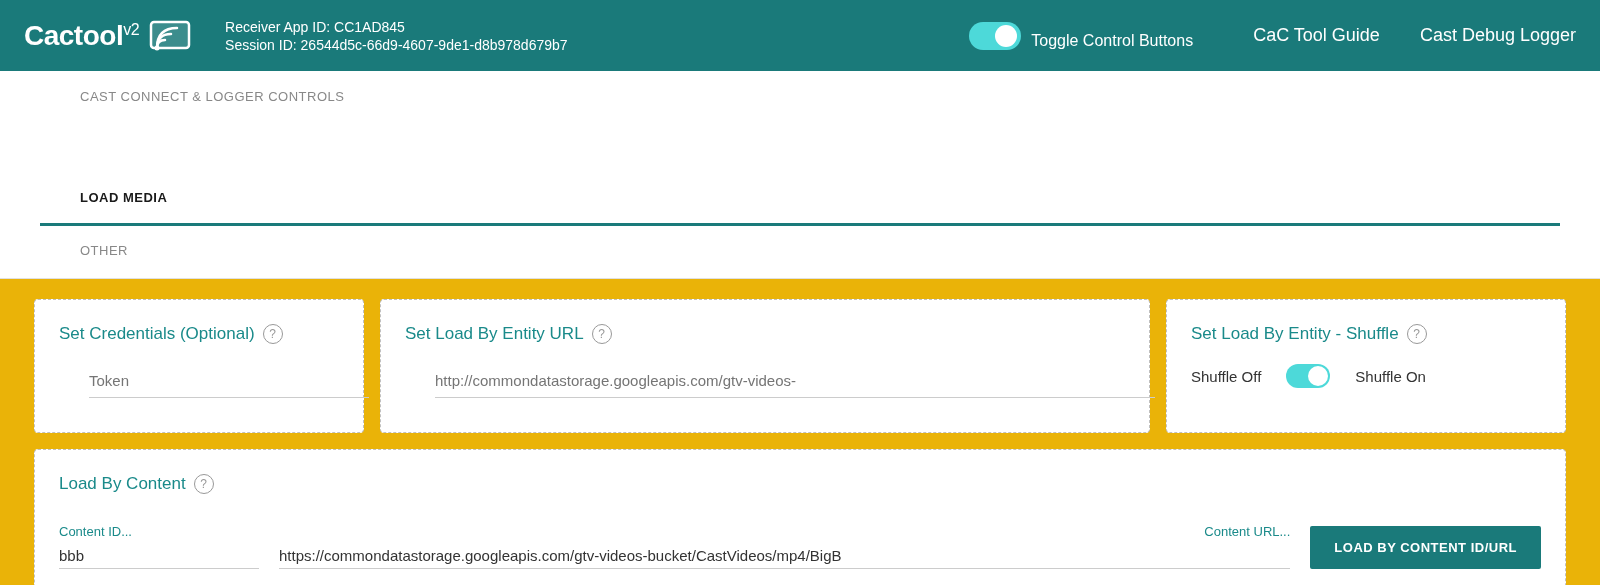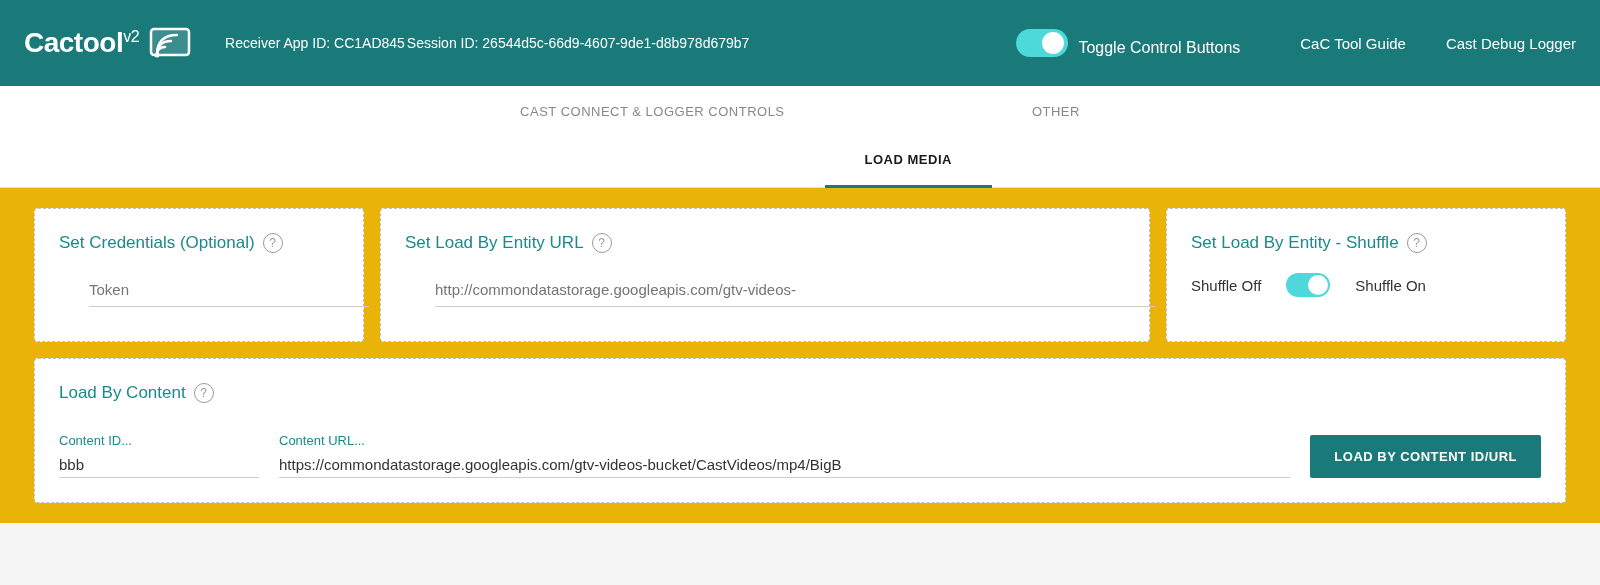--- a/index.html
+++ b/index.html
@@ -4,21 +4,21 @@
   <style>
     * { box-sizing: border-box; margin: 0; padding: 0; }
     body { font-family: 'Helvetica Neue', Arial, sans-serif; background: #f5f5f5; min-width: 1600px; }
 
     
     .header {
       background: #1a7a7a;
       display: flex;
       align-items: center;
       padding: 0 24px;
-      height: 86px;
+      height: 71px;
       color: white;
     }
     .header-logo {
       display: flex;
       align-items: center;
       gap: 10px;
       margin-right: 32px;
     }
     .logo-text {
       font-size: 28px;
@@ -30,21 +30,21 @@
       font-size: 16px;
       font-weight: 400;
       vertical-align: super;
     }
     .cast-icon {
       width: 44px;
       height: 36px;
     }
     .header-info {
       display: flex;
-      flex-direction: row;
+      flex-direction: column;
       gap: 2px;
       flex: 1;
     }
     .header-info-line {
       font-size: 14px;
       color: white;
     }
     .toggle-section {
       display: flex;
       align-items: flex-end;
@@ -75,33 +75,34 @@
       height: 22px;
       background: white;
       border-radius: 50%;
     }
     .header-links {
       display: flex;
       gap: 40px;
     }
     .header-link {
       color: white;
-      font-size: 15px;
+      font-size: 18px;
       cursor: pointer;
       text-decoration: none;
     }
 
     
     .nav-tabs {
       background: white;
       display: flex;
       justify-content: center;
       gap: 0;
       border-bottom: 1px solid #e0e0e0;
       padding: 0 40px;
+      flex-direction: column;
     }
     .nav-tab {
       padding: 18px 40px;
       font-size: 13px;
       font-weight: 500;
       letter-spacing: 0.5px;
       color: #888;
       cursor: pointer;
       text-transform: uppercase;
       border-bottom: 3px solid transparent;
@@ -265,20 +266,21 @@
       outline: none;
       background: transparent;
     }
 
     .input-group-content-id {
       flex: 0 0 200px;
     }
 
     .input-group-content-url {
       flex: 1;
+      align-items: flex-end;
     }
 
     .load-button {
       background: #1a7a7a;
       color: white;
       border: none;
       padding: 14px 24px;
       font-size: 13px;
       font-weight: 700;
       letter-spacing: 0.5px;

